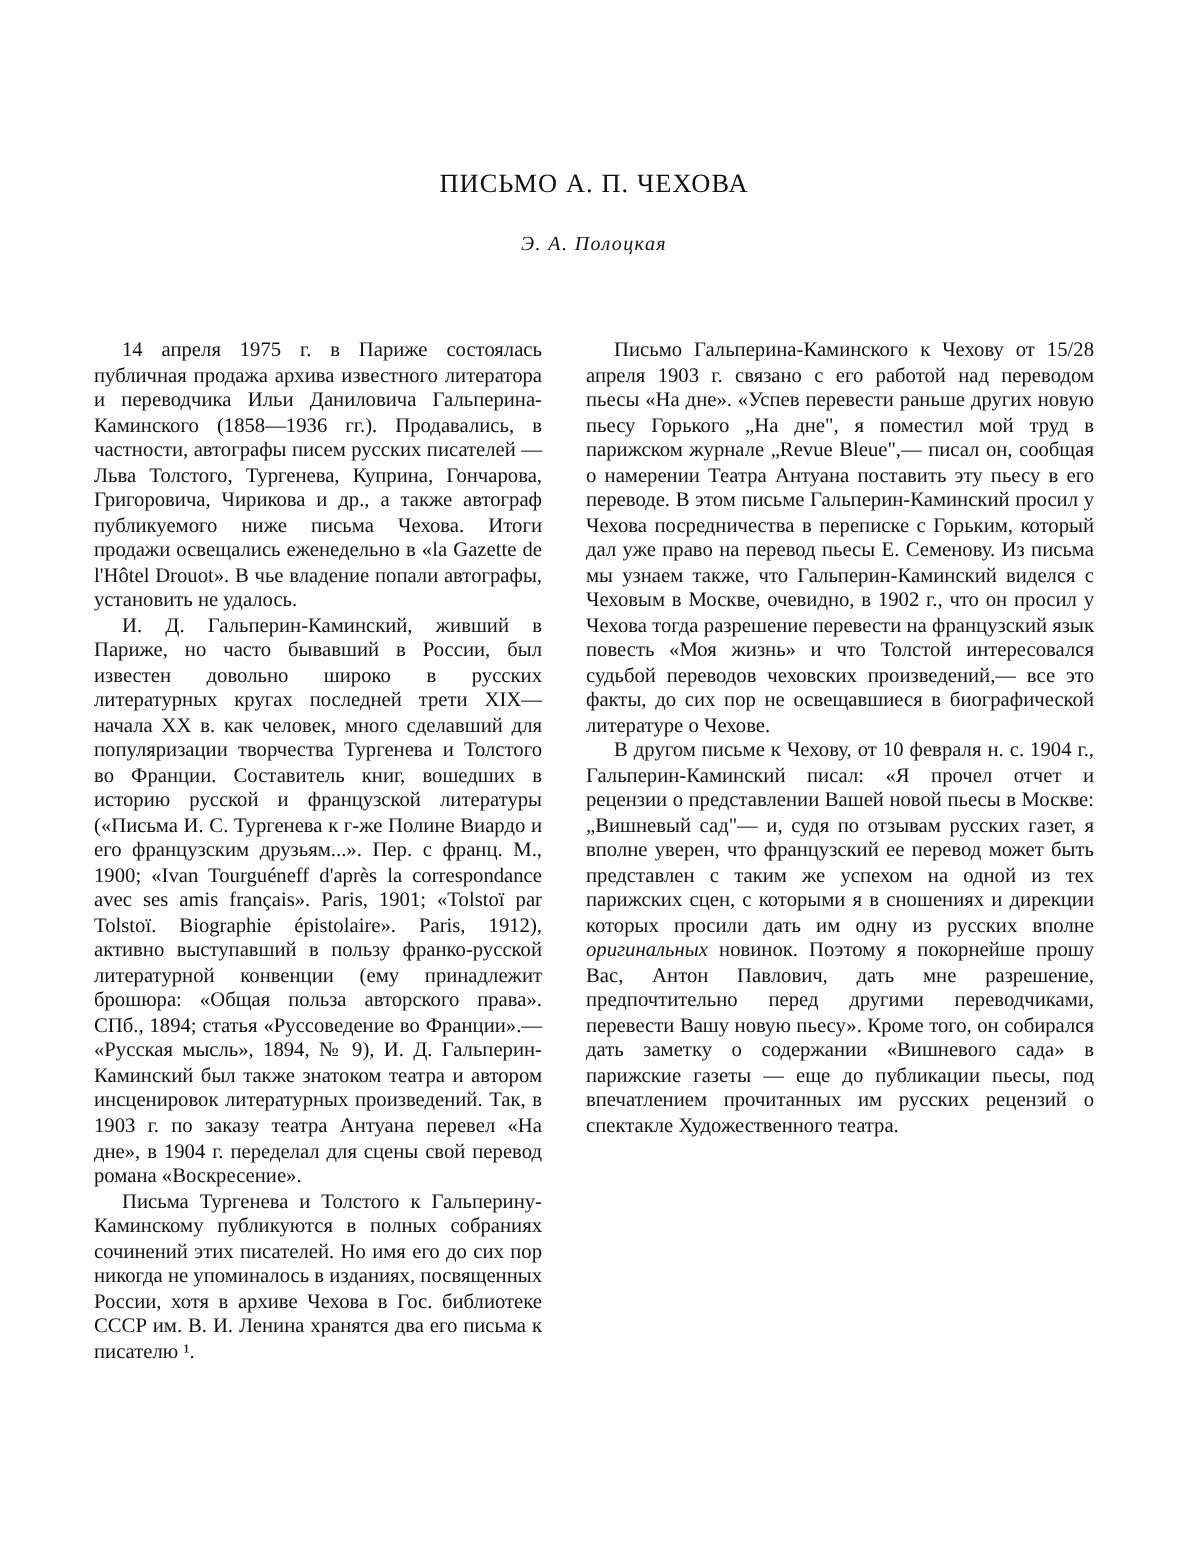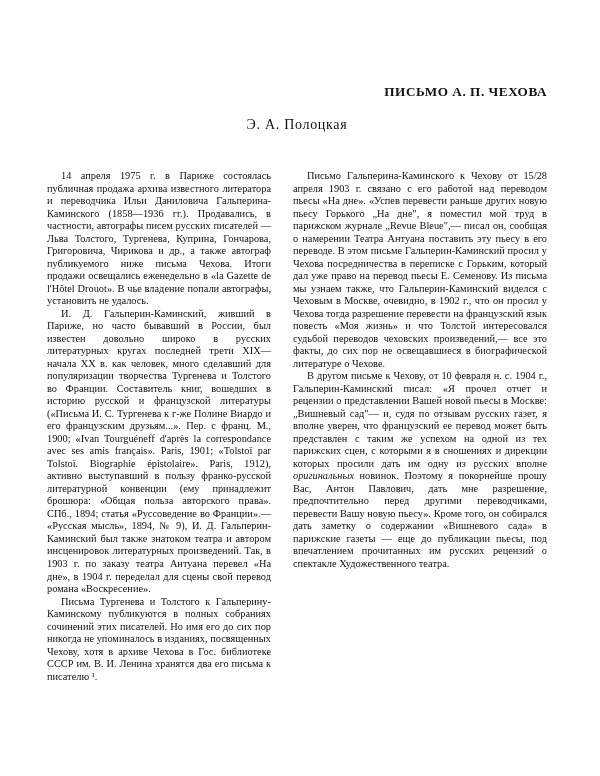--- a/index.html
+++ b/index.html
@@ -30,30 +30,30 @@
   .heading {
     position: absolute;
     left: 47px;
     top: 84px;
     width: 500px;
     text-align: center;
   }
   .article-title {
     font-size: 13.2px;
     letter-spacing: 0.55px;
-    font-weight: bold;
+    font-weight: normal;
     margin: 0;
     line-height: 1.2;
     text-transform: uppercase;
-    text-align: right;
   }
   .author-name {
     margin: 11px;
     margin-top: 17px;
-    font-size: 14px;
+    font-size: 10px;
+    font-style: italic;
     letter-spacing: 0.7px;
     line-height: 1.2;
   }
 
   
   .columns {
     position: absolute;
     left: 47px;
     top: 170px;
     width: 500px;
@@ -87,21 +87,21 @@
   <div class="heading">
     <h1 class="article-title">ПИСЬМО А. П. ЧЕХОВА</h1>
     <p class="author-name">Э. А. Полоцкая</p>
   </div>
 
   <div class="columns">
 
     <div class="col col-left">
       <p>14 апреля 1975 г. в Париже состоялась публичная продажа архива известного литератора и переводчика Ильи Даниловича Гальперина-Каминского (1858—1936 гг.). Продавались, в частности, автографы писем русских писателей — Льва Толстого, Тургенева, Куприна, Гончарова, Григоровича, Чирикова и др., а также автограф публикуемого ниже письма Чехова. Итоги продажи освещались еженедельно в «la Gazette de l'Hôtel Drouot». В чье владение попали автографы, установить не удалось.</p>
       <p>И. Д. Гальперин-Каминский, живший в Париже, но часто бывавший в России, был известен довольно широко в русских литературных кругах последней трети XIX— начала XX в. как человек, много сделавший для популяризации творчества Тургенева и Толстого во Франции. Составитель книг, вошедших в историю русской и французской литературы («Письма И. С. Тургенева к г-же Полине Виардо и его французским друзьям...». Пер. с франц. М., 1900; «Ivan Tourguéneff d'après la correspondance avec ses amis français». Paris, 1901; «Tolstoï par Tolstoï. Biographie épistolaire». Paris, 1912), активно выступавший в пользу франко-русской литературной конвенции (ему принадлежит брошюра: «Общая польза авторского права». СПб., 1894; статья «Руссоведение во Франции».— «Русская мысль», 1894, № 9), И. Д. Гальперин-Каминский был также знатоком театра и автором инсценировок литературных произведений. Так, в 1903 г. по заказу театра Антуана перевел «На дне», в 1904 г. переделал для сцены свой перевод романа «Воскресение».</p>
-      <p>Письма Тургенева и Толстого к Гальперину-Каминскому публикуются в полных собраниях сочинений этих писателей. Но имя его до сих пор никогда не упоминалось в изданиях, посвященных Чехову, хотя в архиве Чехова в Гос. библиотеке СССР им. В. И. Ленина хранятся два его письма к писателю ¹.</p>
+      <p>Письма Тургенева и Толстого к Гальперину-Каминскому публикуются в полных собраниях сочинений этих писателей. Но имя его до сих пор никогда не упоминалось в изданиях, посвященных России, хотя в архиве Чехова в Гос. библиотеке СССР им. В. И. Ленина хранятся два его письма к писателю ¹.</p>
     </div>
 
     <div class="col col-right">
       <p>Письмо Гальперина-Каминского к Чехову от 15/28 апреля 1903 г. связано с его работой над переводом пьесы «На дне». «Успев перевести раньше других новую пьесу Горького „На дне", я поместил мой труд в парижском журнале „Revue Bleue",— писал он, сообщая о намерении Театра Антуана поставить эту пьесу в его переводе. В этом письме Гальперин-Каминский просил у Чехова посредничества в переписке с Горьким, который дал уже право на перевод пьесы Е. Семенову. Из письма мы узнаем также, что Гальперин-Каминский виделся с Чеховым в Москве, очевидно, в 1902 г., что он просил у Чехова тогда разрешение перевести на французский язык повесть «Моя жизнь» и что Толстой интересовался судьбой переводов чеховских произведений,— все это факты, до сих пор не освещавшиеся в биографической литературе о Чехове.</p>
       <p>В другом письме к Чехову, от 10 февраля н. с. 1904 г., Гальперин-Каминский писал: «Я прочел отчет и рецензии о представлении Вашей новой пьесы в Москве: „Вишневый сад"— и, судя по отзывам русских газет, я вполне уверен, что французский ее перевод может быть представлен с таким же успехом на одной из тех парижских сцен, с которыми я в сношениях и дирекции которых просили дать им одну из русских вполне <i>оригинальных</i> новинок. Поэтому я покорнейше прошу Вас, Антон Павлович, дать мне разрешение, предпочтительно перед другими переводчиками, перевести Вашу новую пьесу». Кроме того, он собирался дать заметку о содержании «Вишневого сада» в парижские газеты — еще до публикации пьесы, под впечатлением прочитанных им русских рецензий о спектакле Художественного театра.</p>
     </div>
 
   </div>
 
 </div>

